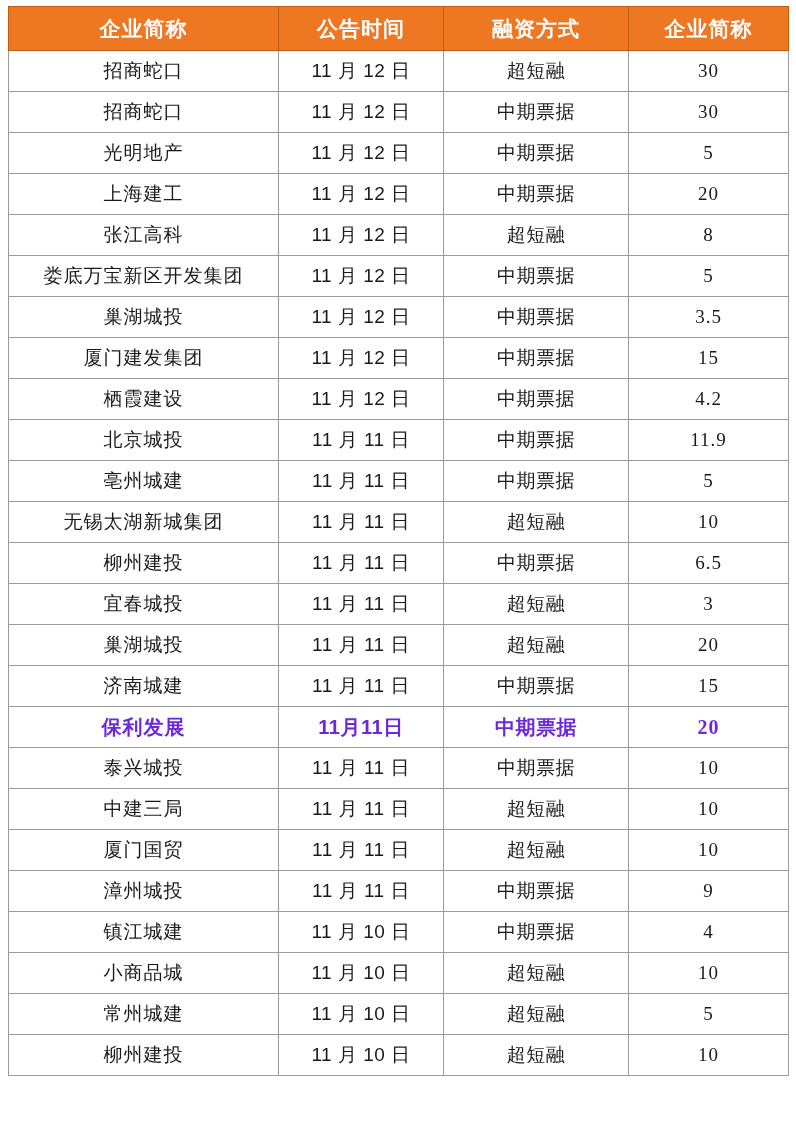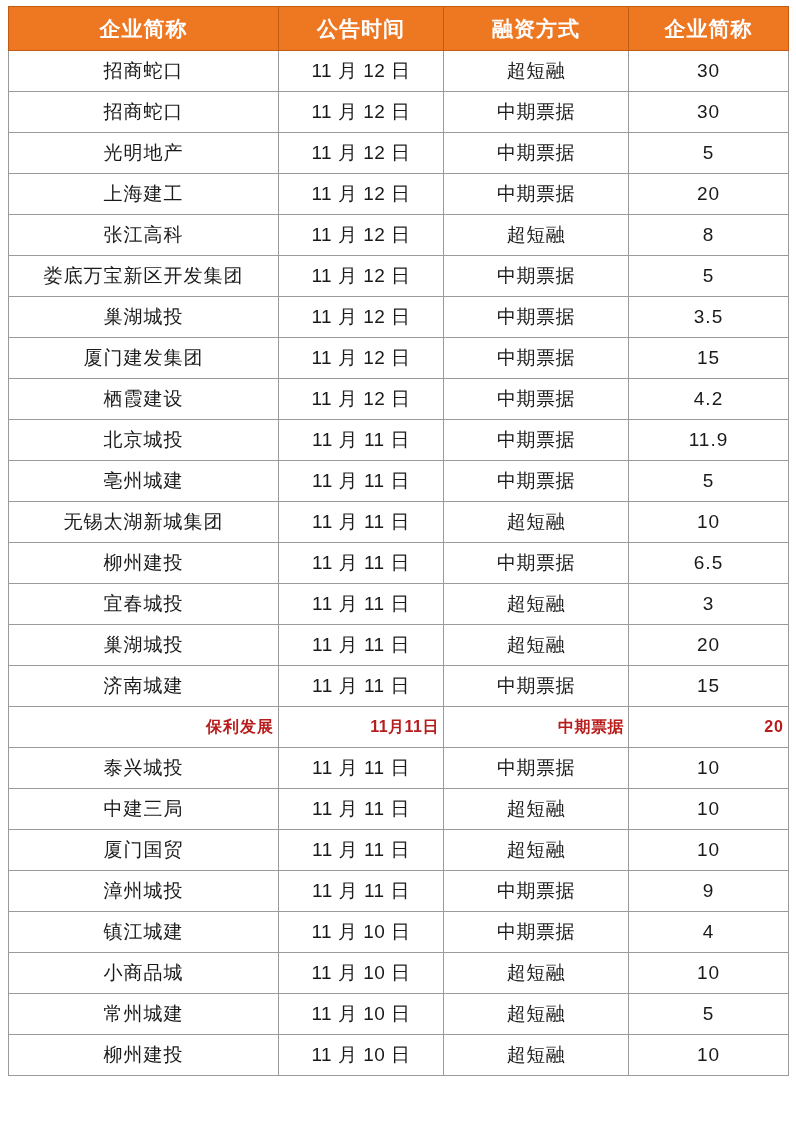--- a/index.html
+++ b/index.html
@@ -47,27 +47,27 @@
     font-weight: bold;
     font-size: 21px;
     height: 44px;
     border: 1px solid #c05c12;
     letter-spacing: 1px;
   }
   table.finance-table tbody tr td:first-child {
     letter-spacing: 1px;
   }
   table.finance-table tbody tr.highlight td {
-    color: #b91c1c;
+    color: #6d28d9;
     font-weight: bold;
-    font-size: 16px;
-    text-align: right;
+    font-size: 20px;
   }
   table.finance-table td.num {
     letter-spacing: 1px;
+    font-family: Liberation Serif, serif;
   }
 </style>
 </head>
 <body>
 
 <div class="table-wrap">
   <table class="finance-table">
     <colgroup>
       <col class="c0">
       <col class="c1">

